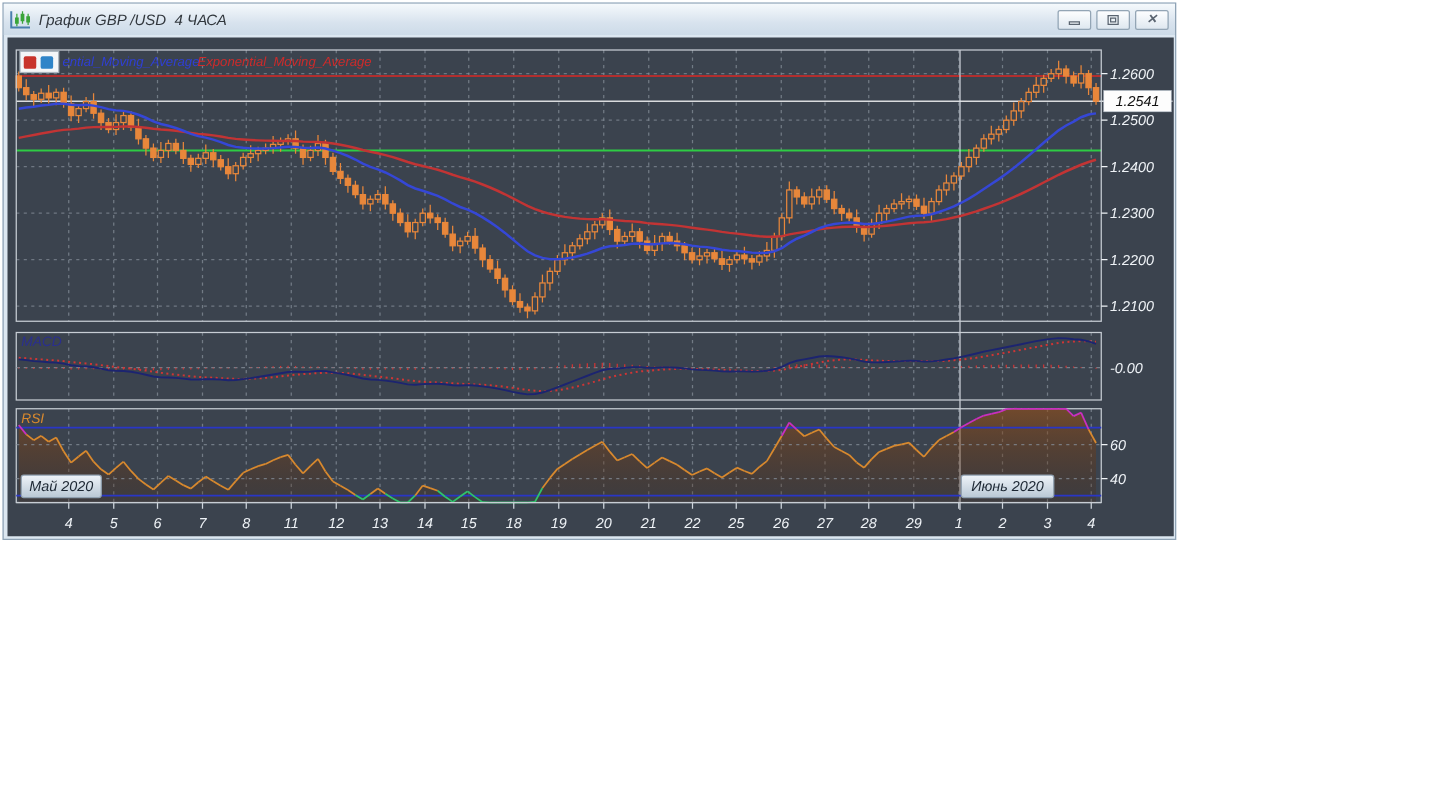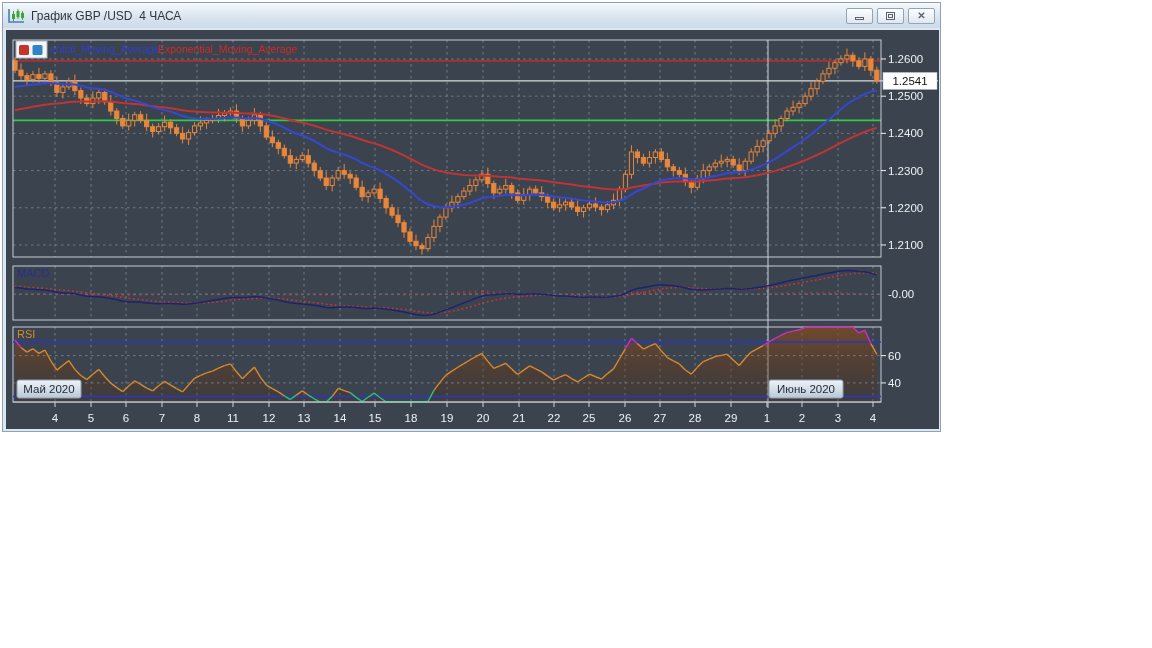--- a/index.html
+++ b/index.html
@@ -1,18 +1,18 @@
 <!DOCTYPE html>
 <html><head>
 <meta charset="utf-8">
 <style>
   html,body{margin:0;padding:0;background:#ffffff;font-family:"Liberation Sans",sans-serif;}
   .stage{position:relative;width:1152px;height:648px;background:#fff;overflow:hidden;}
   .window{position:absolute;left:2px;top:2px;width:939px;height:430px;background:#dce7f1;
-          border:1px solid #8fa3b5;box-sizing:border-box;}
+          border:1px solid #8fa3b5;box-sizing:border-box;font-style:italic;}
   .titlebar{height:25px;display:flex;align-items:center;padding:0 5px;
             background:linear-gradient(#f5f9fc,#d8e3ee 60%,#cddbe8);}
   .win-icon{width:17px;height:16px;margin-right:6px;flex:0 0 auto;}
   .title{font-size:12px;color:#31373d;white-space:pre;flex:1 1 auto;}
   .win-buttons{display:flex;gap:4px;}
   .win-btn{width:27px;height:16px;border:1px solid #93a5b5;border-radius:2px;
            background:linear-gradient(#fdfeff,#dfe8f0);display:flex;align-items:center;justify-content:center;
            box-sizing:border-box;cursor:default;}
   .glyph-min{width:9px;height:3px;border:1px solid #5a6470;margin-top:6px;box-sizing:border-box;background:#eef3f7;}
   .glyph-restore{width:9px;height:8px;border:1px solid #5a6470;box-sizing:border-box;background:#eef3f7;

